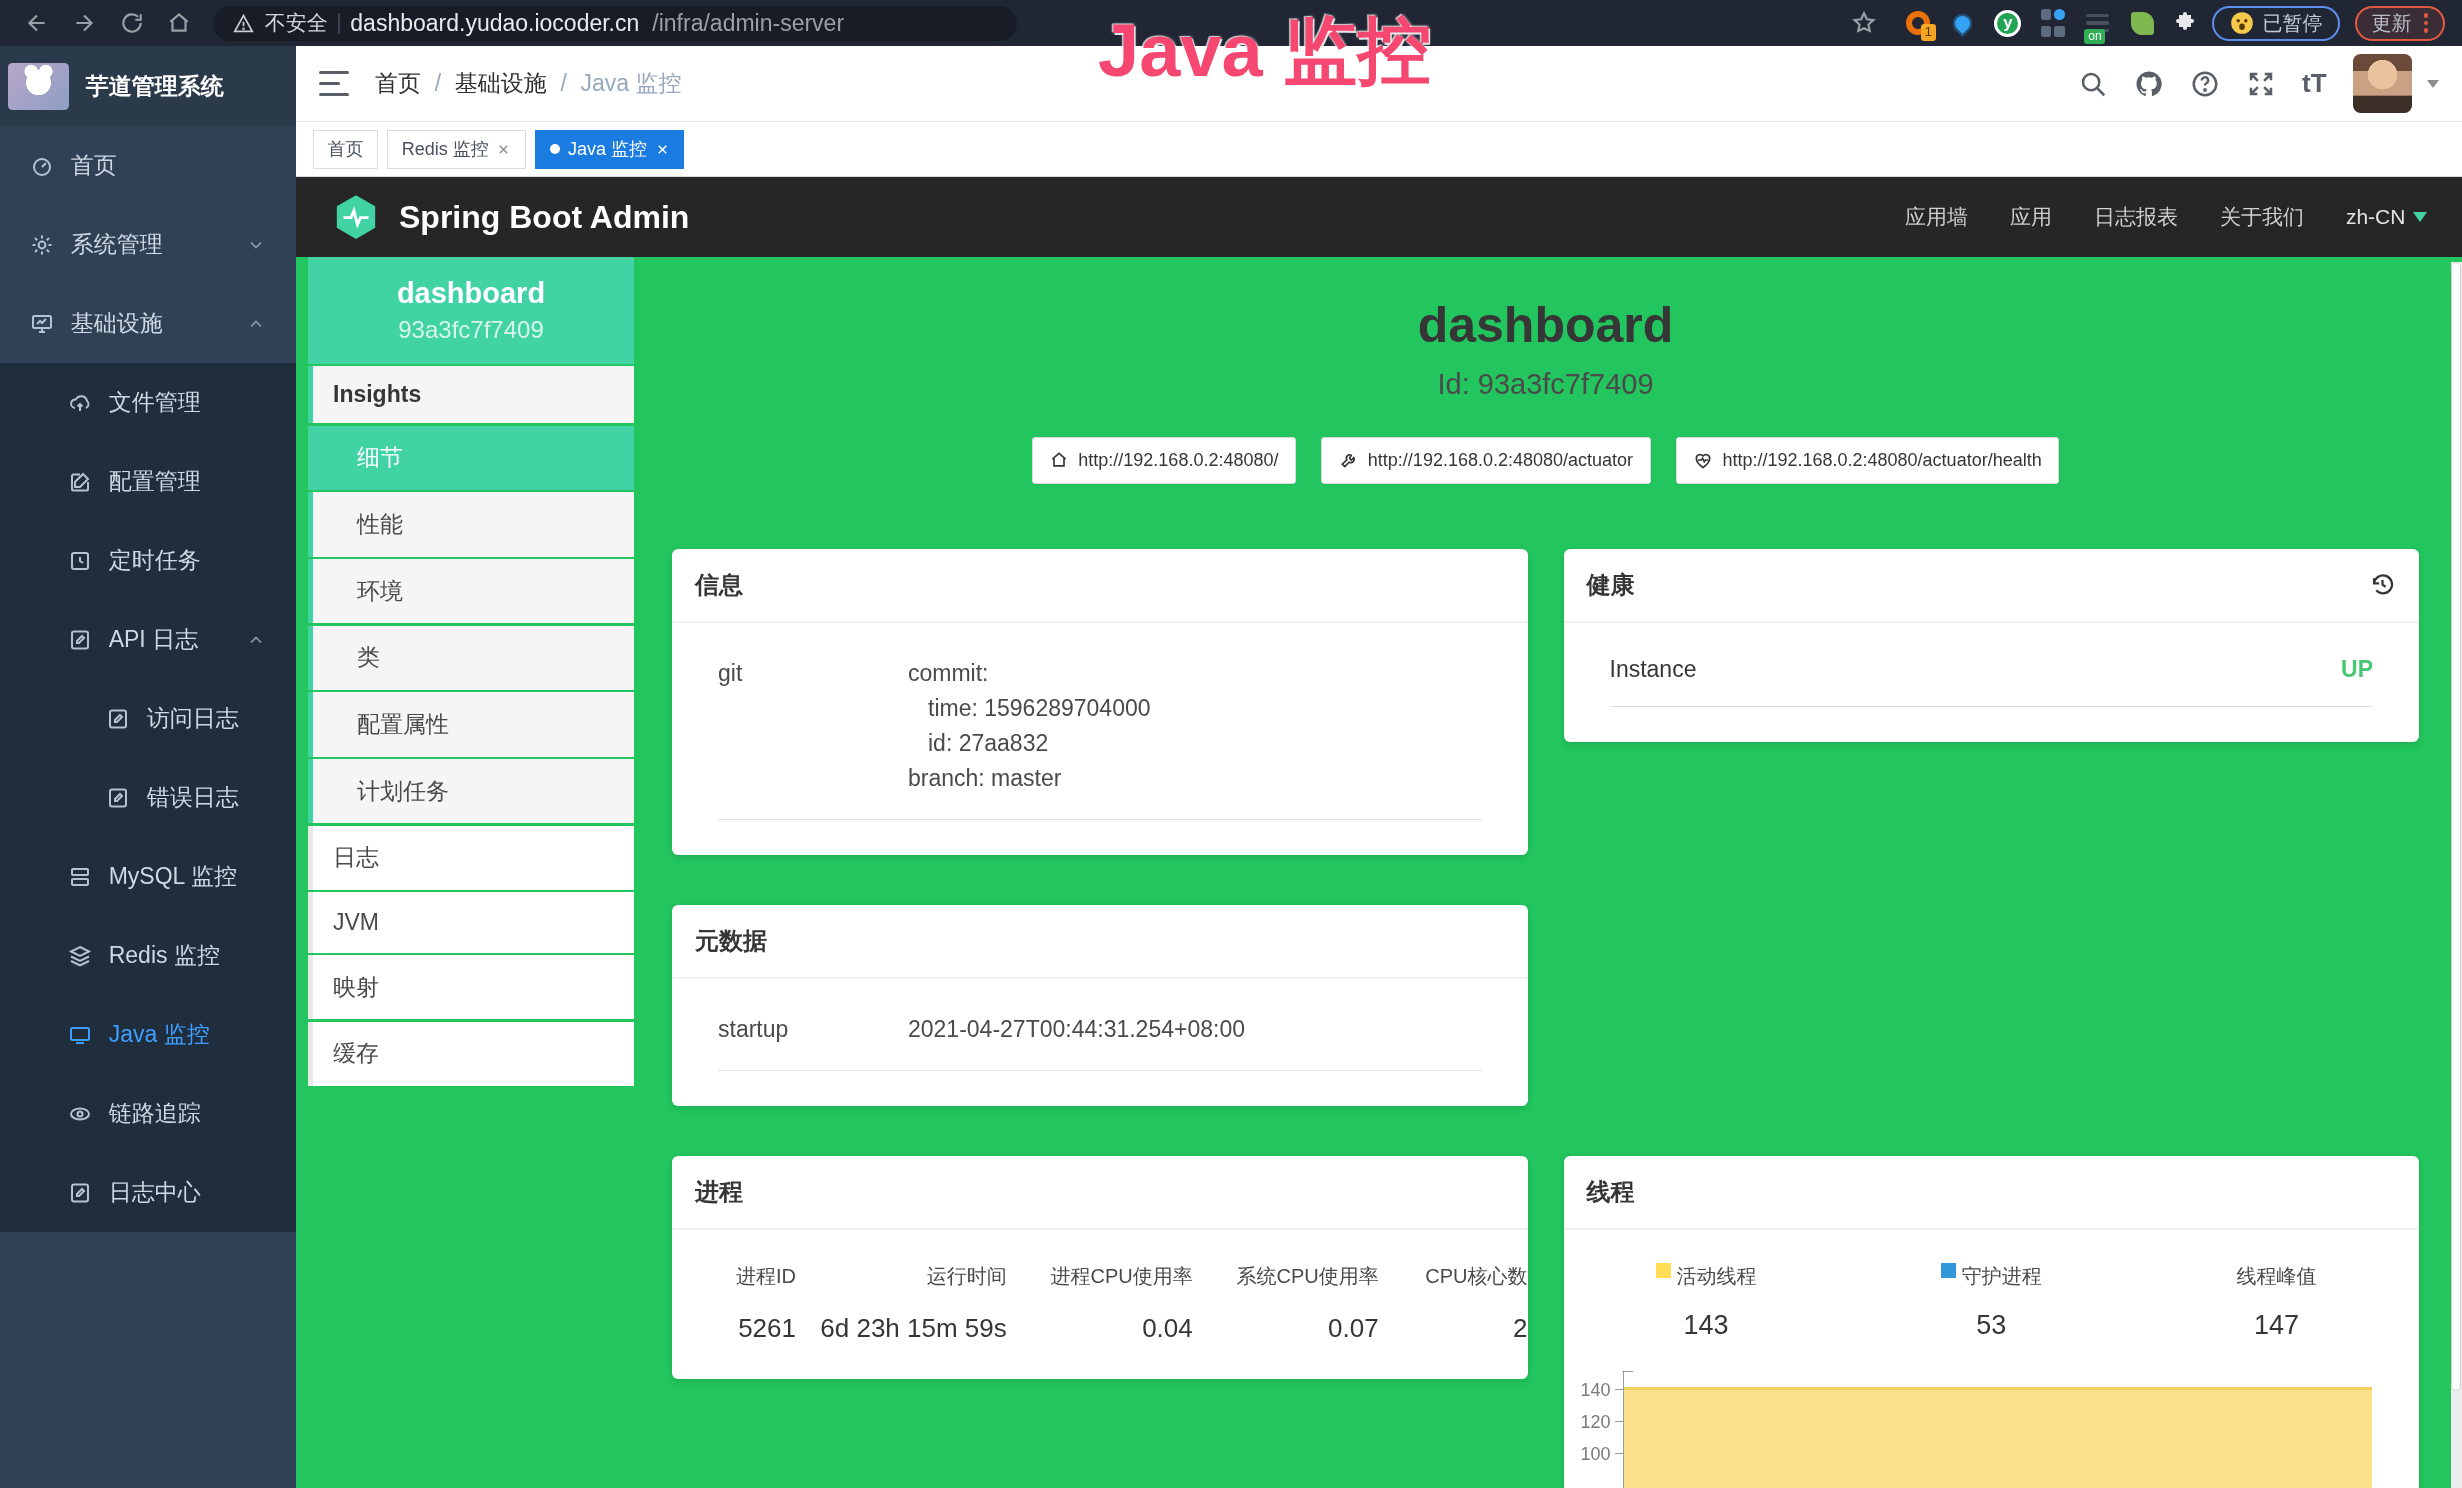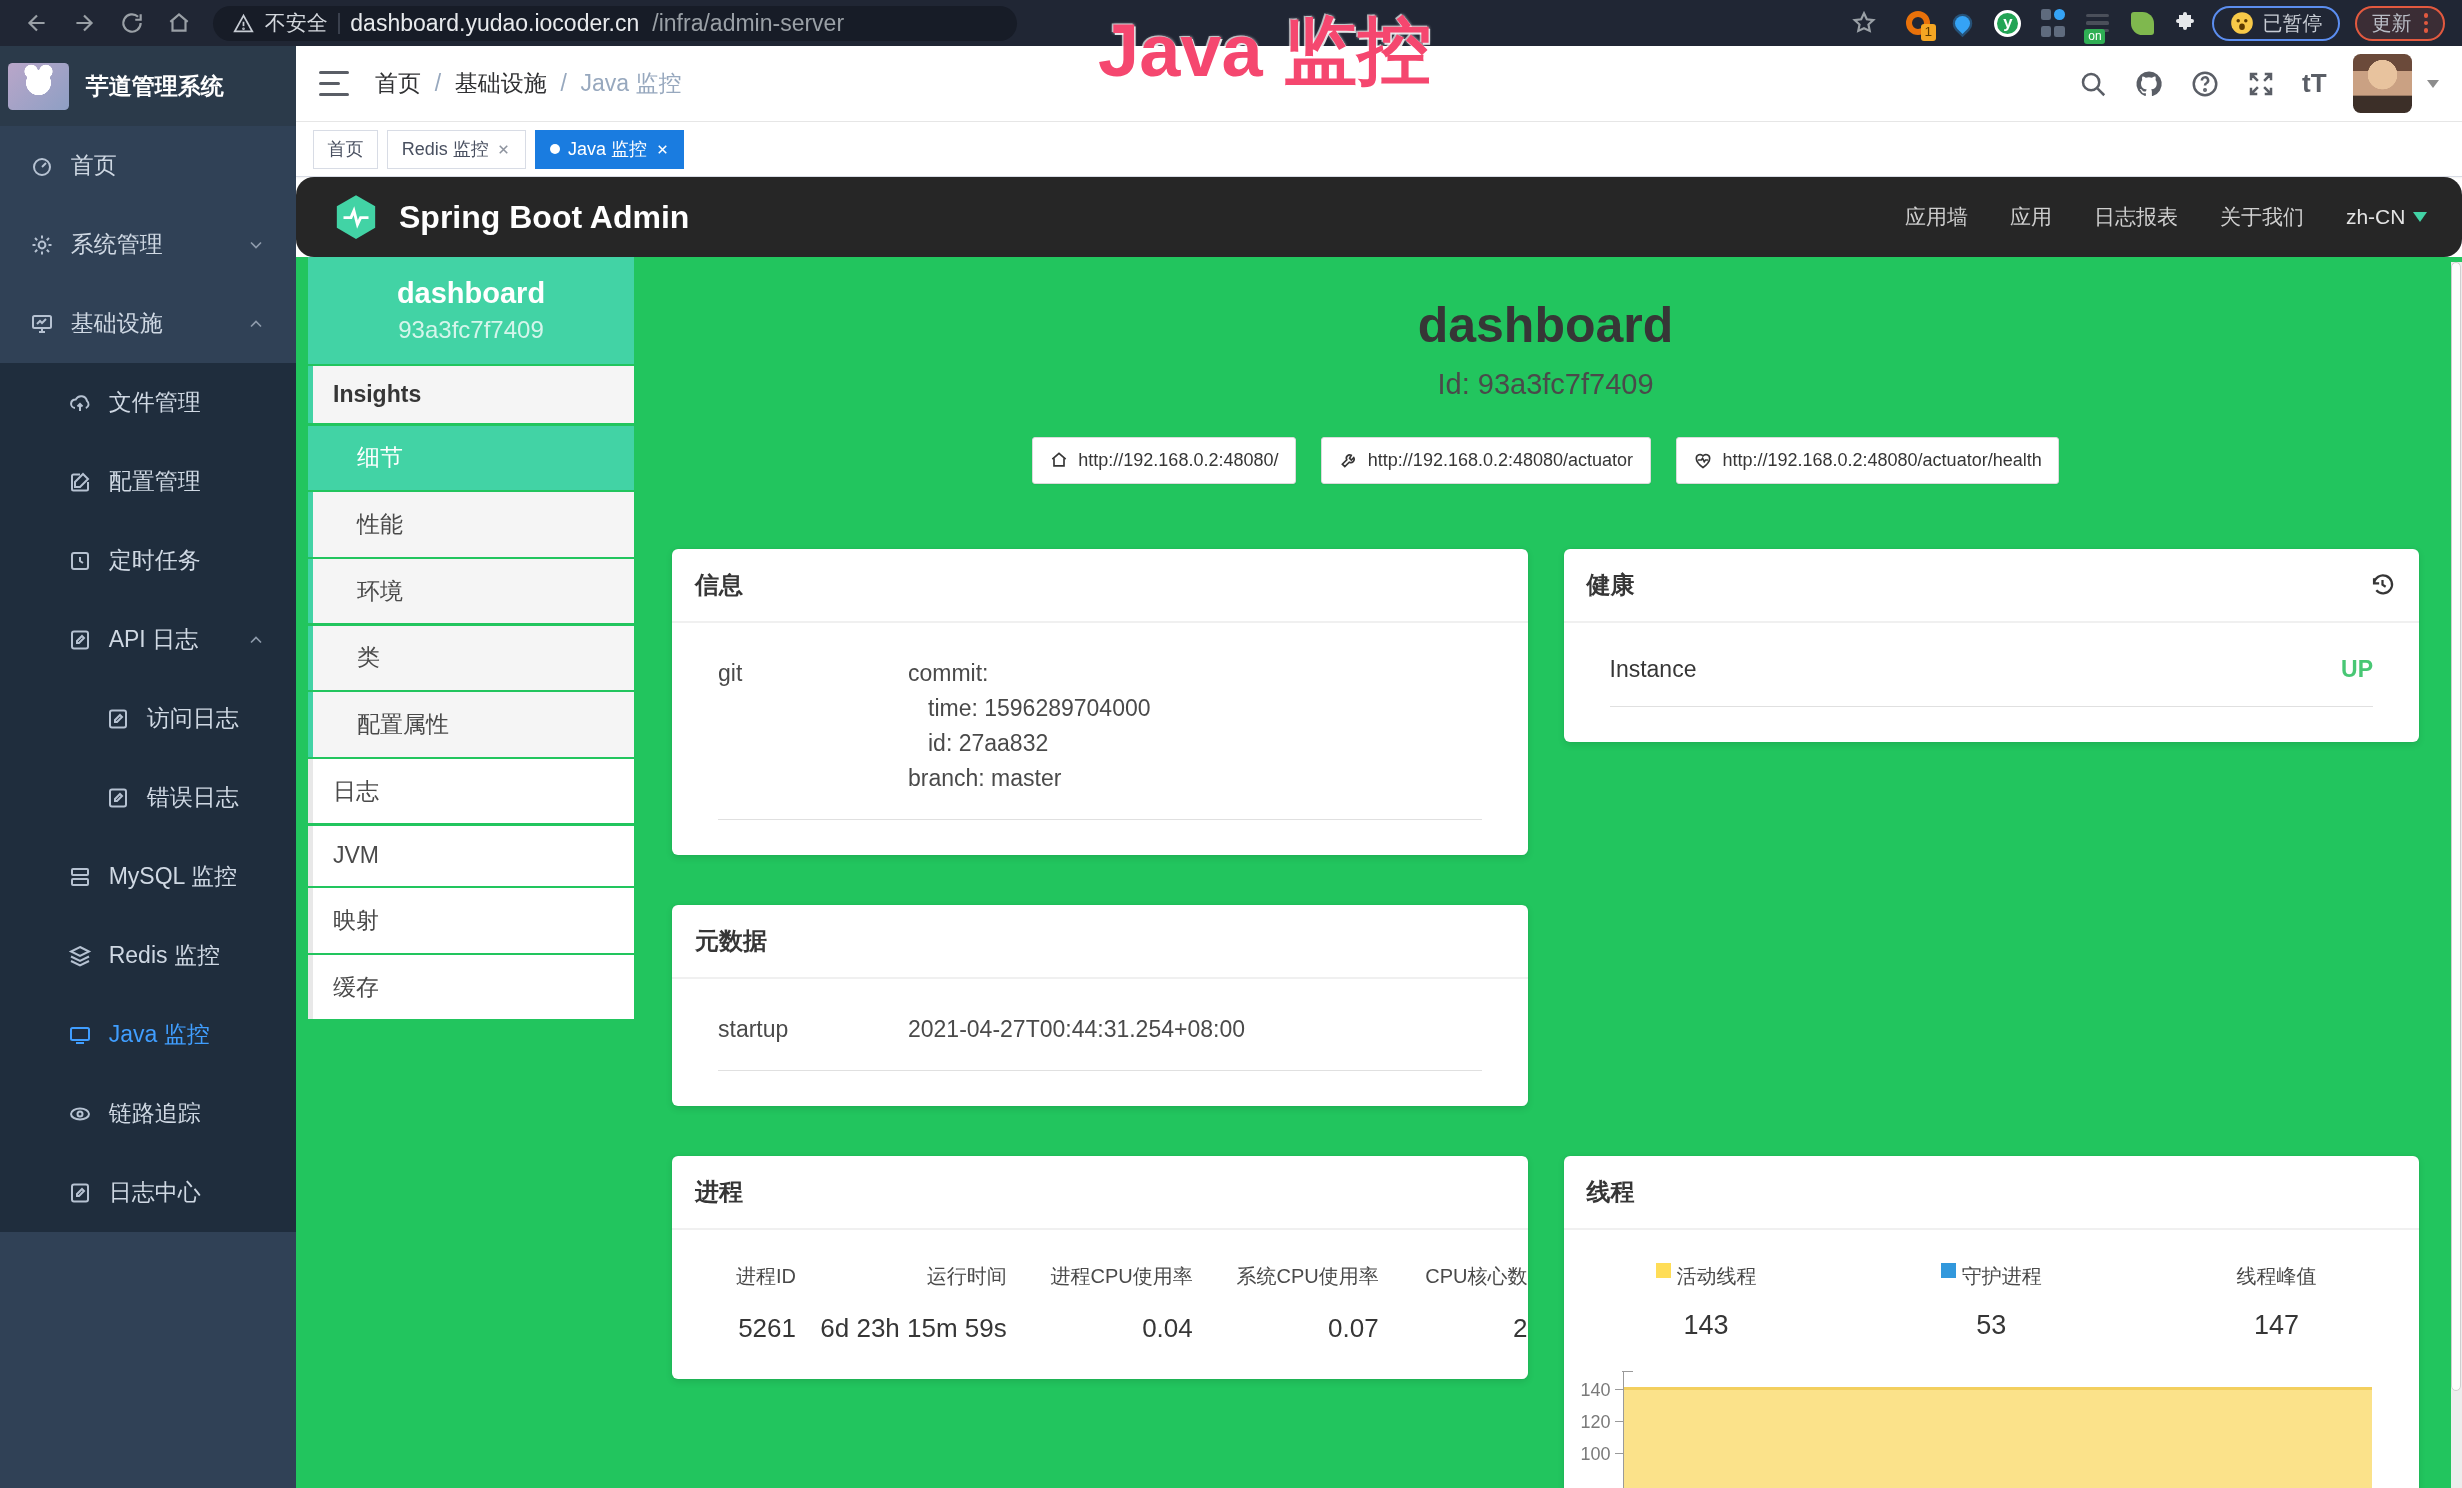--- a/index.html
+++ b/index.html
@@ -84,21 +84,21 @@
 
   
   .tags-bar{height:55px;background:#fff;border-bottom:0.8px solid #d8dce5;display:flex;align-items:center;padding:0 16.7px;gap:9px;box-shadow:0 0.8px 2.3px rgba(0,0,0,.08);}
   .tag{height:39px;display:inline-flex;align-items:center;gap:7.6px;border:0.8px solid #d8dce5;background:#fff;color:#495060;font-size:18px;padding:0 13.7px;cursor:pointer;}
   .tag .x{width:15px;height:15px;color:#8d939e;}
   .tag.active{background:var(--tab-active);border-color:var(--tab-active);color:#fff;}
   .tag.active .dot{width:10.6px;height:10.6px;border-radius:50%;background:#fff;}
   .tag.active .x{color:#fff;}
 
   
-  .sba-header{height:80px;background:var(--sba-header-dark);display:flex;align-items:center;padding:0 35px;border-radius:18px;}
+  .sba-header{height:80px;background:var(--sba-header-dark);display:flex;align-items:center;padding:0 35px;}
   .hexa{width:50px;height:50px;}
   .sba-brand{color:#fff;font-size:32px;font-weight:bold;margin-left:18px;}
   .sba-nav{margin-left:auto;display:flex;align-items:center;gap:42px;font-size:21px;color:#cfcfcf;}
   .sba-nav .nav-item{cursor:pointer;}
   .locale{display:flex;align-items:center;gap:7.6px;color:#e3e3e3;cursor:pointer;}
   .caret-green{width:0;height:0;border-left:7.6px solid transparent;border-right:7.6px solid transparent;border-top:10px solid var(--sba-green);}
 
   
   .sba-body{flex:1;display:flex;background:#22c55e;padding-left:12px;position:relative;overflow:hidden;}
   .sba-side{width:326px;flex:none;}
@@ -444,20 +444,21 @@
           <div class="inst-head">
             <div class="inst-name">dashboard</div>
             <div class="inst-id">93a3fc7f7409</div>
           </div>
           <div class="side-sec">Insights</div>
           <div class="side-item active">细节</div>
           <div class="side-item">性能</div>
           <div class="side-item">环境</div>
           <div class="side-item">类</div>
           <div class="side-item">配置属性</div>
+          <div class="side-item">计划任务</div>
           <div class="side-item plain">日志</div>
           <div class="side-item plain">JVM</div>
           <div class="side-item plain">映射</div>
           <div class="side-item plain">缓存</div>
         </div>
 
         <div class="sba-main">
           <div class="main-title">dashboard</div>
           <div class="main-id">Id: 93a3fc7f7409</div>
 

